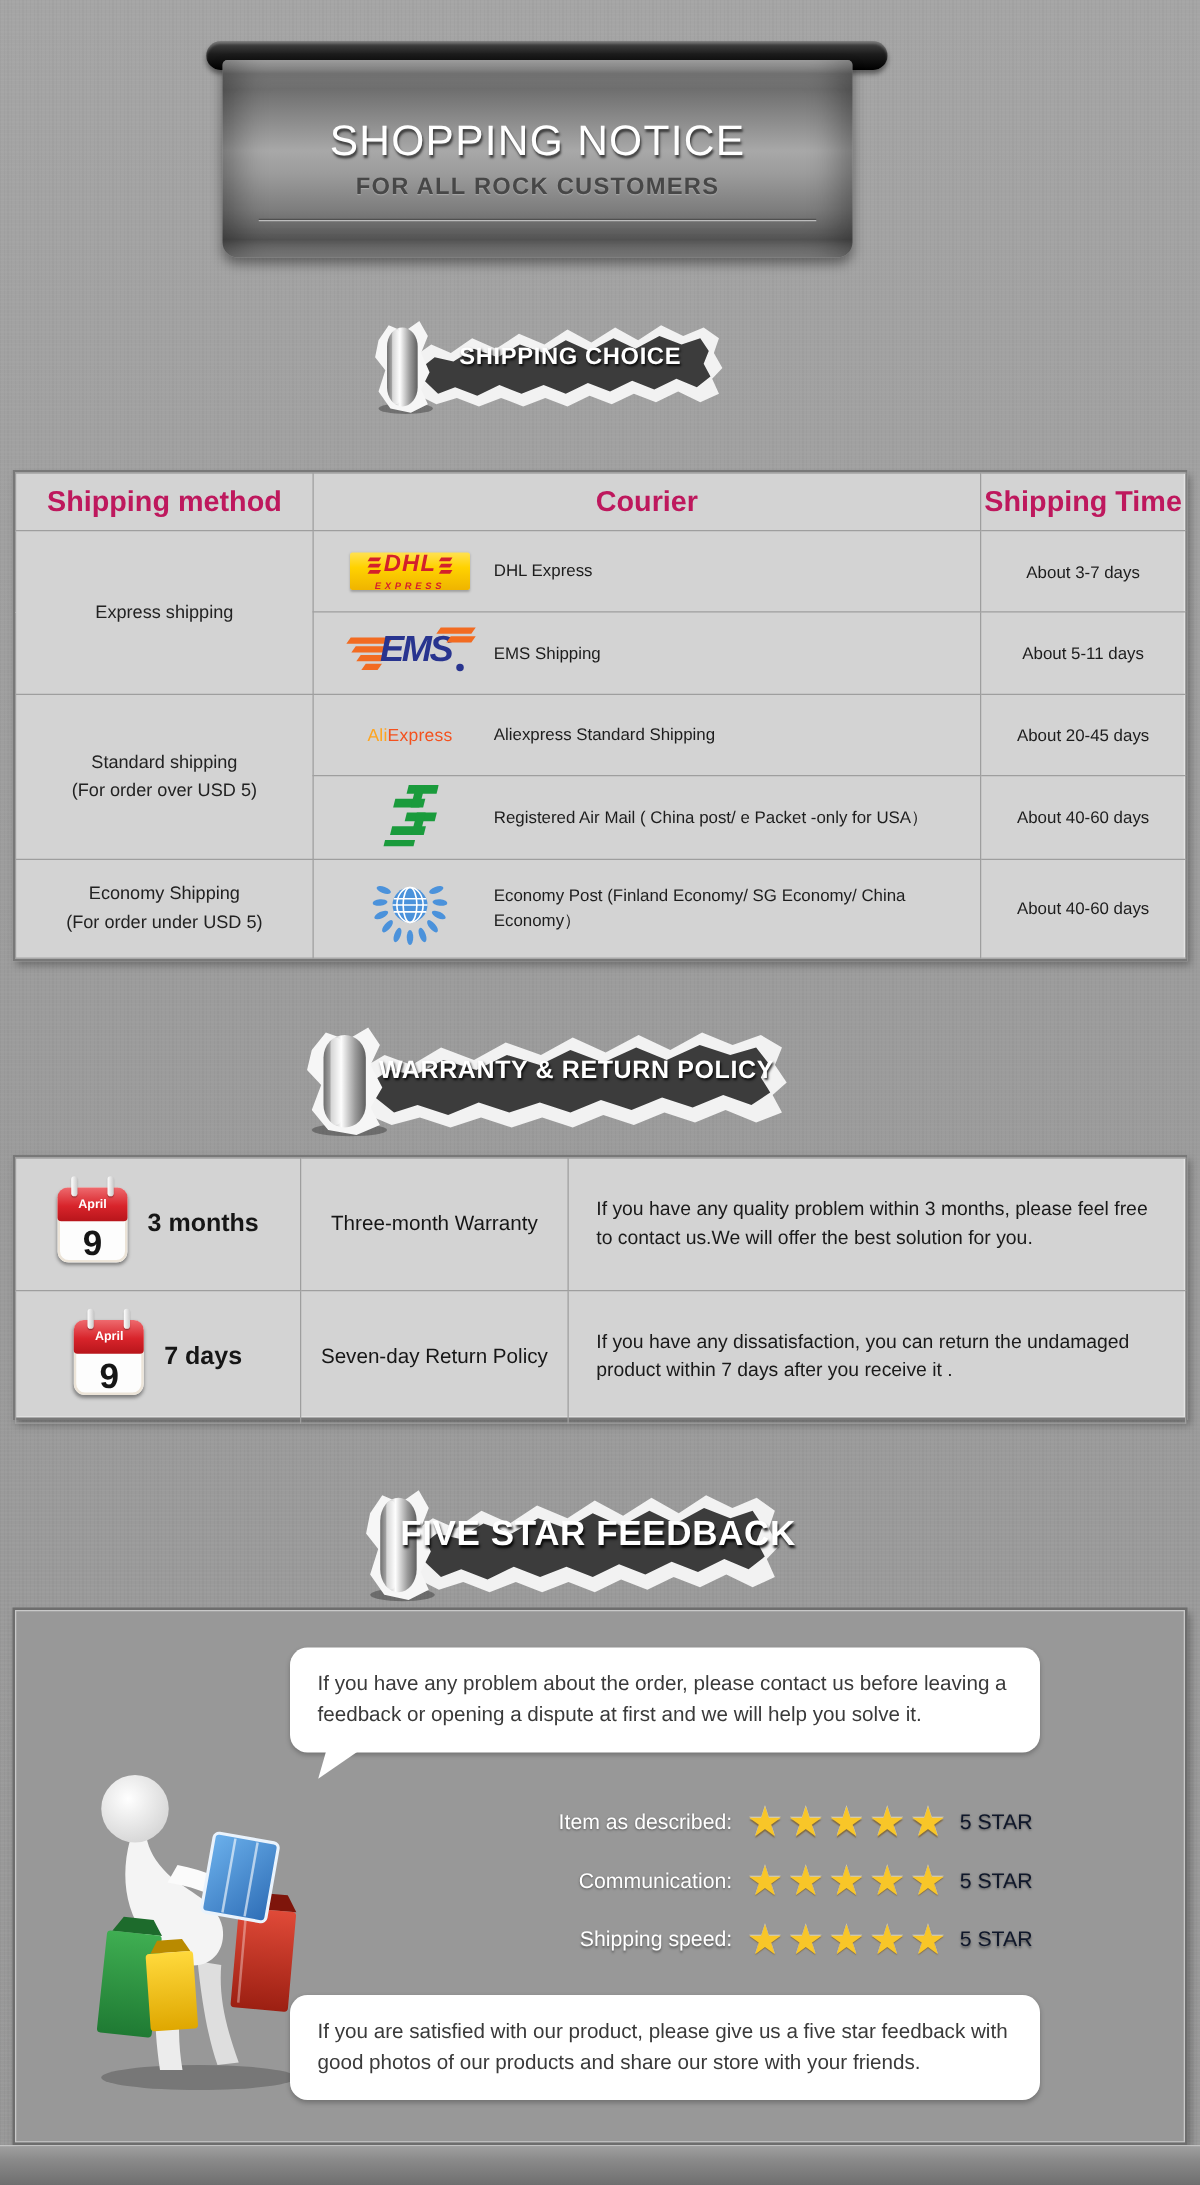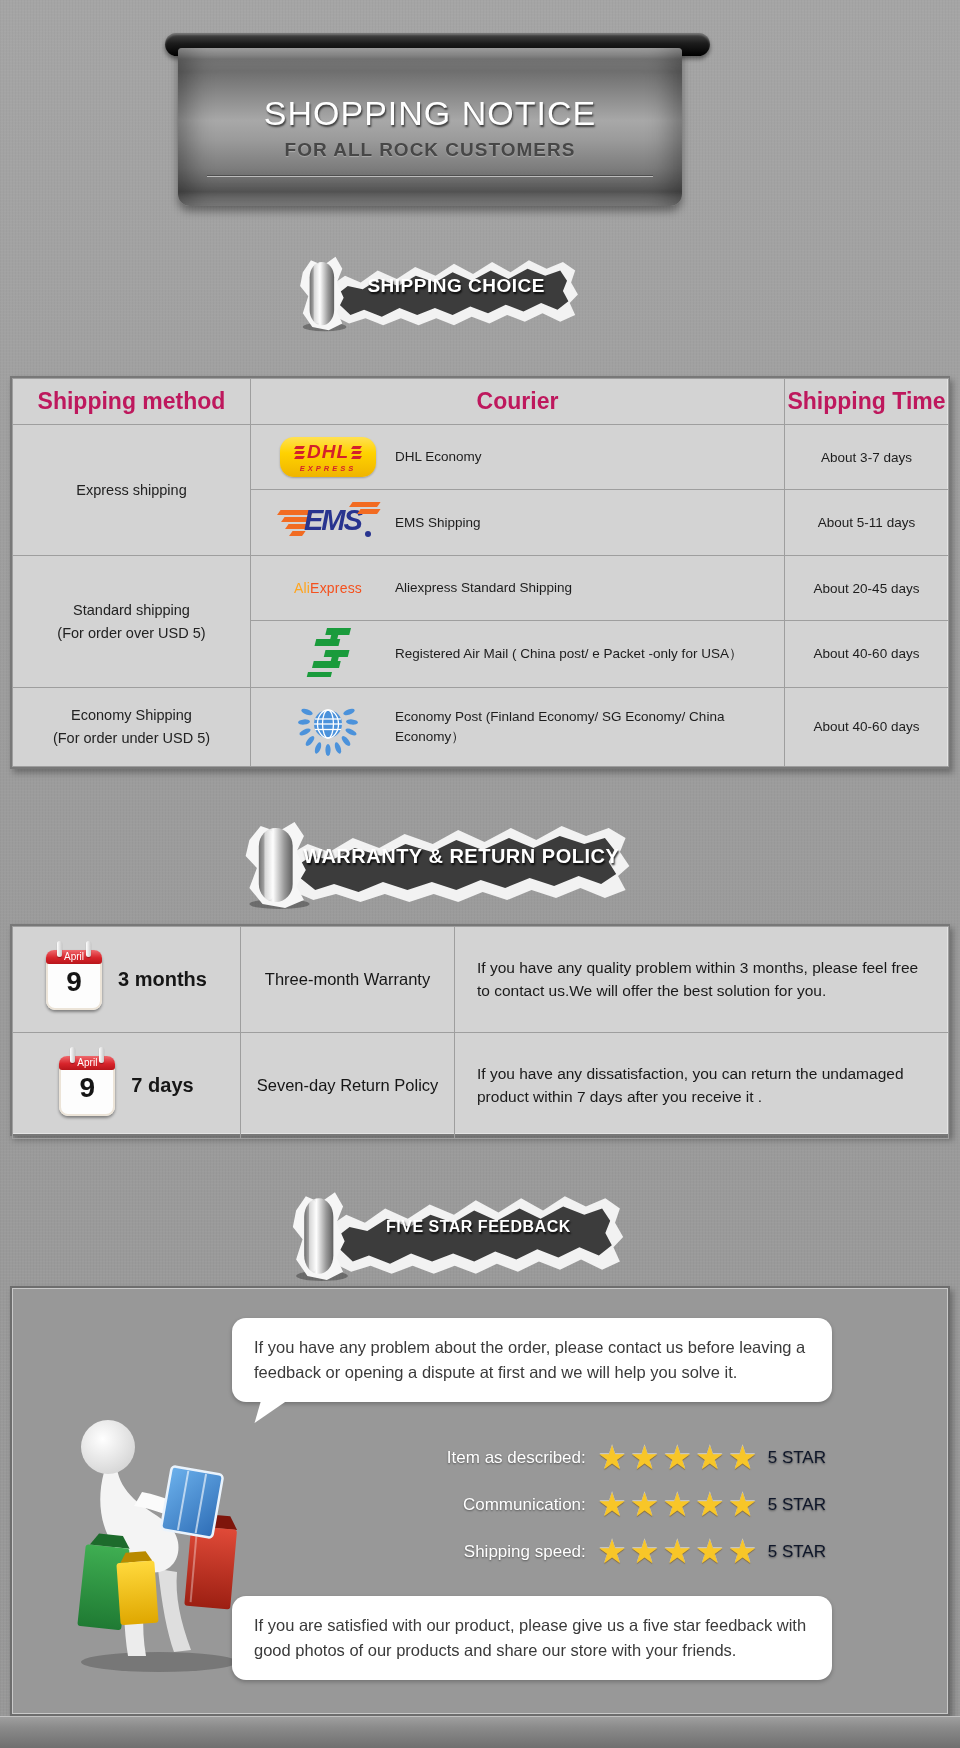--- a/index.html
+++ b/index.html
@@ -30,41 +30,41 @@
   .torn svg.shape { position:absolute; inset:0; width:100%; height:100%; }
   .torn-text { position:absolute; left:16%; right:4%; top:4%; bottom:16%;
                display:flex; align-items:center; justify-content:center;
                font-weight:bold; color:#fff; letter-spacing:.5px;
                text-shadow:1px 2px 2px rgba(0,0,0,.85); white-space:nowrap; }
   .banner-shipping { left:296px; top:250px; width:286px; height:82px; }
   .banner-shipping .torn-text { font-size:19px; }
   .banner-warranty { left:240px; top:814px; width:395px; height:96px; }
   .banner-warranty .torn-text { font-size:20px; }
   .banner-feedback { left:288px; top:1184px; width:340px; height:98px; }
-  .banner-feedback .torn-text { font-size:16px; }
+  .banner-feedback .torn-text { font-size:28px; }
 
   
   .frame { position:absolute; background:#d3d3d3; border:2px solid #787878;
            box-shadow:inset 0 0 0 1px #e4e4e4, 3px 4px 6px rgba(0,0,0,.3); }
   table { border-collapse:collapse; width:100%; height:100%; table-layout:fixed; }
   td, th { border:1px solid #9e9e9e; vertical-align:middle; }
   .ship-table-wrap { left:10px; top:376px; width:940px; height:393px; }
   .ship-table col.c1 { width:238px; } .ship-table col.c2 { width:534px; } .ship-table col.c3 { width:164px; }
   .ship-table th { font-size:23px; font-weight:bold; color:#be185d; height:46px; }
   .ship-table .r-dhl { height:65px; } .ship-table .r-ems { height:66px; }
   .ship-table .r-ali { height:64px; } .ship-table .r-air { height:67px; } .ship-table .r-eco { height:79px; }
   .method-cell { text-align:center; font-size:14.5px; color:#222; line-height:1.55; }
   .courier-cell { display:flex; align-items:center; padding-left:24px; }
   .logo-box { width:106px; min-width:106px; display:flex; align-items:center; justify-content:center; }
   .courier-label { margin-left:14px; font-size:13.5px; color:#1d1d1d; line-height:1.5; }
   .wrap-label { max-width:366px; white-space:normal; }
   .time-cell { text-align:center; font-size:13.5px; color:#1d1d1d; }
 
   
-  .dhl { width:96px; height:40px; border-radius:14px; box-shadow:0 1px 2px rgba(0,0,0,.25);
+  .dhl { width:96px; height:30px; border-radius:2px; box-shadow:0 1px 2px rgba(0,0,0,.25);
          background:linear-gradient(180deg,#ffe152 0%,#ffd200 40%,#efb400 100%);
          display:flex; flex-direction:column; align-items:center; justify-content:center; }
   .dhl-main { display:flex; align-items:center; gap:3px; }
   .dhl-dashes { display:flex; flex-direction:column; gap:2px; }
   .dhl-dashes i { display:block; width:9px; height:3px; background:#d3202c; transform:skewX(-32deg); }
   .dhl-word { font-size:19px; font-style:italic; font-weight:bold; color:#d3202c; letter-spacing:1px; }
   .dhl-sub { font-size:7.5px; font-style:italic; font-weight:bold; color:#d3202c; letter-spacing:3px; margin-top:1px; }
   .ems { position:relative; width:102px; height:44px; }
   .ems-left { position:absolute; left:2px; top:9px; }
   .ems-left i { display:block; height:4.5px; background:#f26b21; transform:skewX(-35deg); margin-bottom:2.5px; }
@@ -86,23 +86,23 @@
   .duration-cell { }
   .duration-inner { display:flex; align-items:center; justify-content:center; gap:16px; }
   .duration-text { font-size:20px; font-weight:bold; color:#161616; }
   .policy-cell { text-align:center; font-size:16.5px; color:#161616; }
   .desc-cell { padding:0 22px; font-size:15.5px; color:#1a1a1a; line-height:1.45;margin-left:41px; }
   .cal { position:relative; width:56px; height:60px; background:#fdfdfd; border-radius:9px;
          box-shadow:0 2px 3px rgba(0,0,0,.4), inset 0 0 0 2px #ece4d8; }
   .cal::before, .cal::after { content:""; position:absolute; top:-9px; width:5px; height:16px; border-radius:3px;
          background:linear-gradient(90deg,#fff,#c9c9c9); box-shadow:0 1px 1px rgba(0,0,0,.35); }
   .cal::before { left:11px; } .cal::after { right:11px; }
-  .cal-top { height:14px; border-radius:8px 8px 3px 3px; display:flex; align-items:center; justify-content:center;
+  .cal-top { height:27px; border-radius:8px 8px 3px 3px; display:flex; align-items:center; justify-content:center;
              background:linear-gradient(180deg,#ee6a6e 0%,#d8242b 55%,#b8151b 100%);
-             color:#fff; font-size:10px; font-weight:normal; }
+             color:#fff; font-size:10px; font-weight:bold; }
   .cal-day { text-align:center; font-size:28px; font-weight:bold; color:#151515; line-height:36px; }
 
   
   .fb-panel { left:10px; top:1286px; width:940px; height:430px; background:#989898;
               border:2px solid #6d6d6d; box-shadow:inset 0 0 0 1px #c9c9c9, 3px 4px 6px rgba(0,0,0,.3); }
   .bubble { position:absolute; background:#fff; border-radius:14px; padding:17px 22px;
             font-size:16.5px; color:#3a3a3a; line-height:1.5; box-shadow:0 2px 4px rgba(0,0,0,.25); }
   .bubble-top { left:220px; top:30px; width:600px; }
   .bubble-top::after { content:""; position:absolute; left:26px; bottom:-21px; width:0; height:0;
             border-style:solid; border-width:24px 28px 0 0; border-color:#fff transparent transparent transparent;
@@ -192,21 +192,21 @@
                   <span class="dhl-word">DHL</span>
                   <span class="dhl-dashes">
                         <i></i>
                         <i></i>
                         <i></i>
                       </span>
                 </div>
                 <span class="dhl-sub">EXPRESS</span>
               </div>
             </div>
-            <span class="courier-label">DHL Economy</span>
+            <span class="courier-label">DHL Express</span>
           </div>
         </td>
         <td class="time-cell">About 3-7 days</td>
       </tr>
       <tr class="r-ems">
         <td>
           <div class="courier-cell">
             <div class="logo-box">
               <div class="ems">
                 <span class="ems-left">

